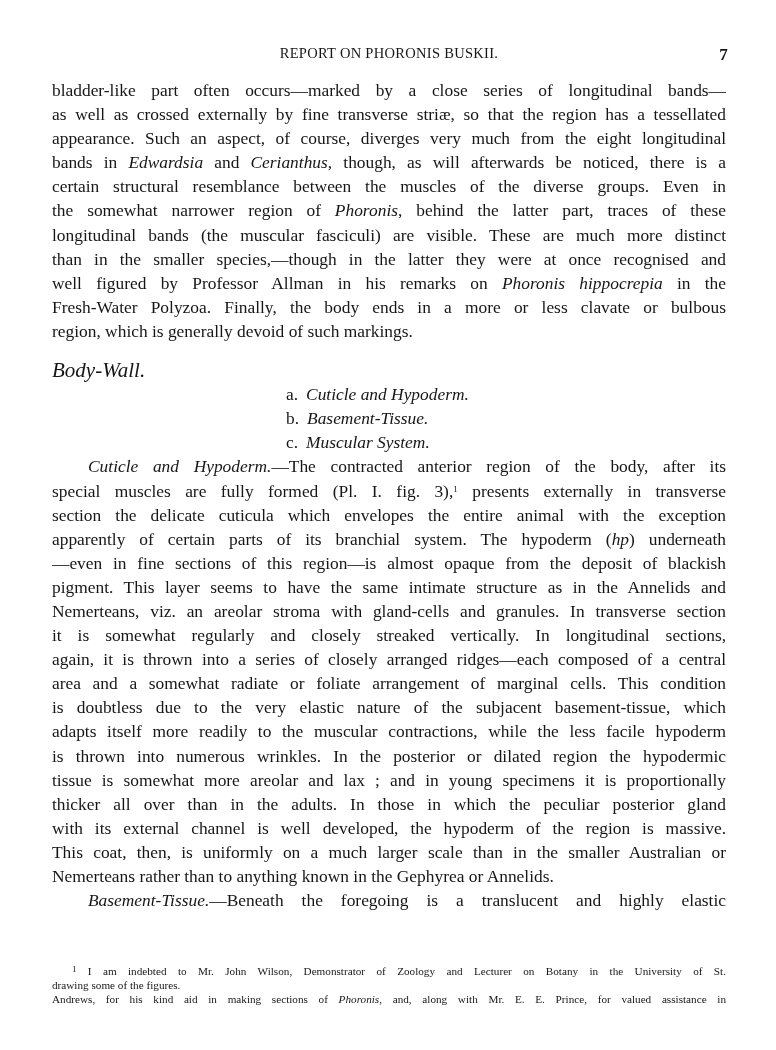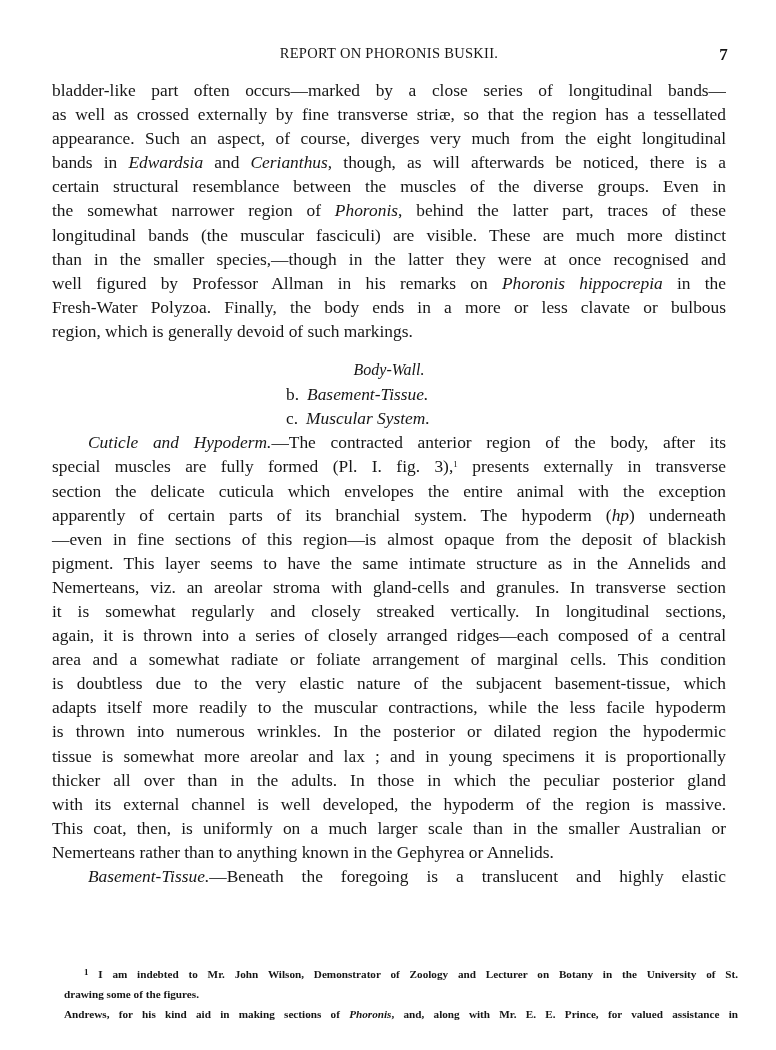--- a/index.html
+++ b/index.html
@@ -6,28 +6,28 @@
   body { width:776px; height:1050px; position:relative; overflow:hidden; color:#161616;
          font-family:"Liberation Serif","DejaVu Serif",serif; }
   .page { position:absolute; left:52px; top:0; width:674px; }
   .running-head { position:absolute; top:45px; left:0; width:674px; height:22px; font-size:14.5px; letter-spacing:0.3px; }
   .running-title { position:absolute; left:0; right:0; text-align:center; top:0; }
   .page-number { position:absolute; right:-2px; top:0; font-size:17px; font-weight:bold; }
   .body { position:absolute; top:78px; left:0; width:674px; }
   .line { display:block; font-size:17.4px; line-height:24.1px; height:24.1px; text-align:justify; text-align-last:justify; white-space:nowrap; }
   .line.last { text-align-last:left; }
   .line.indent { text-indent:36px; }
-  .heading { font-size:16px; line-height:24.1px; height:24.1px; font-style:italic; text-align:center; }
+  .heading { font-size:21px; line-height:24.1px; height:24.1px; font-style:italic; }
   .gap { height:15px; }
   .toc { margin-left:234px; }
   .toc .item { font-size:17.4px; line-height:24.1px; height:24.1px; }
   .toc .item .lbl { font-style:normal; margin-right:8px; }
   .toc .item .txt { font-style:italic; }
   i { font-style:italic; }
-  .footnotes { position:absolute; top:964px; left:12px; width:674px; font-size:11.2px; line-height:20px; font-weight:bold; }
+  .footnotes { position:absolute; top:964px; left:0; width:674px; font-size:11.2px; line-height:14px; font-weight:normal; }
   .fn-line { display:block; text-align:justify; text-align-last:justify; white-space:nowrap; }
   .fn-line.first { text-indent:20px; }
   .fn-line.last { text-align-last:left; }
   sup { font-size:9px; vertical-align:top; position:relative; top:-2px; }
 </style>
 </head>
 <body>
 
 <div class="page">
   <div class="running-head">
@@ -45,20 +45,21 @@
         <span class="line">the somewhat narrower region of <i>Phoronis</i>, behind the latter part, traces of these</span>
         <span class="line">longitudinal bands (the muscular fasciculi) are visible.  These are much more distinct</span>
         <span class="line">than in the smaller species,—though in the latter they were at once recognised and</span>
         <span class="line">well figured by Professor Allman in his remarks on <i>Phoronis hippocrepia</i> in the</span>
         <span class="line">Fresh-Water Polyzoa.  Finally, the body ends in a more or less clavate or bulbous</span>
         <span class="line last">region, which is generally devoid of such markings.</span>
       </div>
     <div class="gap"></div>
     <div class="heading">Body-Wall.</div>
     <div class="toc">
+      <div class="item"><span class="lbl">a.</span><span class="txt">Cuticle and Hypoderm.</span></div>
       <div class="item"><span class="lbl">b.</span><span class="txt">Basement-Tissue.</span></div>
       <div class="item"><span class="lbl">c.</span><span class="txt">Muscular System.</span></div>
     </div>
     <div>
         <span class="line indent"><i>Cuticle and Hypoderm.</i>—The contracted anterior region of the body, after its</span>
         <span class="line">special muscles are fully formed (Pl. I. fig. 3),<sup>1</sup> presents externally in transverse</span>
         <span class="line">section the delicate cuticula which envelopes the entire animal with the exception</span>
         <span class="line">apparently of certain parts of its branchial system.  The hypoderm (<i>hp</i>) underneath</span>
         <span class="line">—even in fine sections of this region—is almost opaque from the deposit of blackish</span>
         <span class="line">pigment.  This layer seems to have the same intimate structure as in the Annelids and</span>

